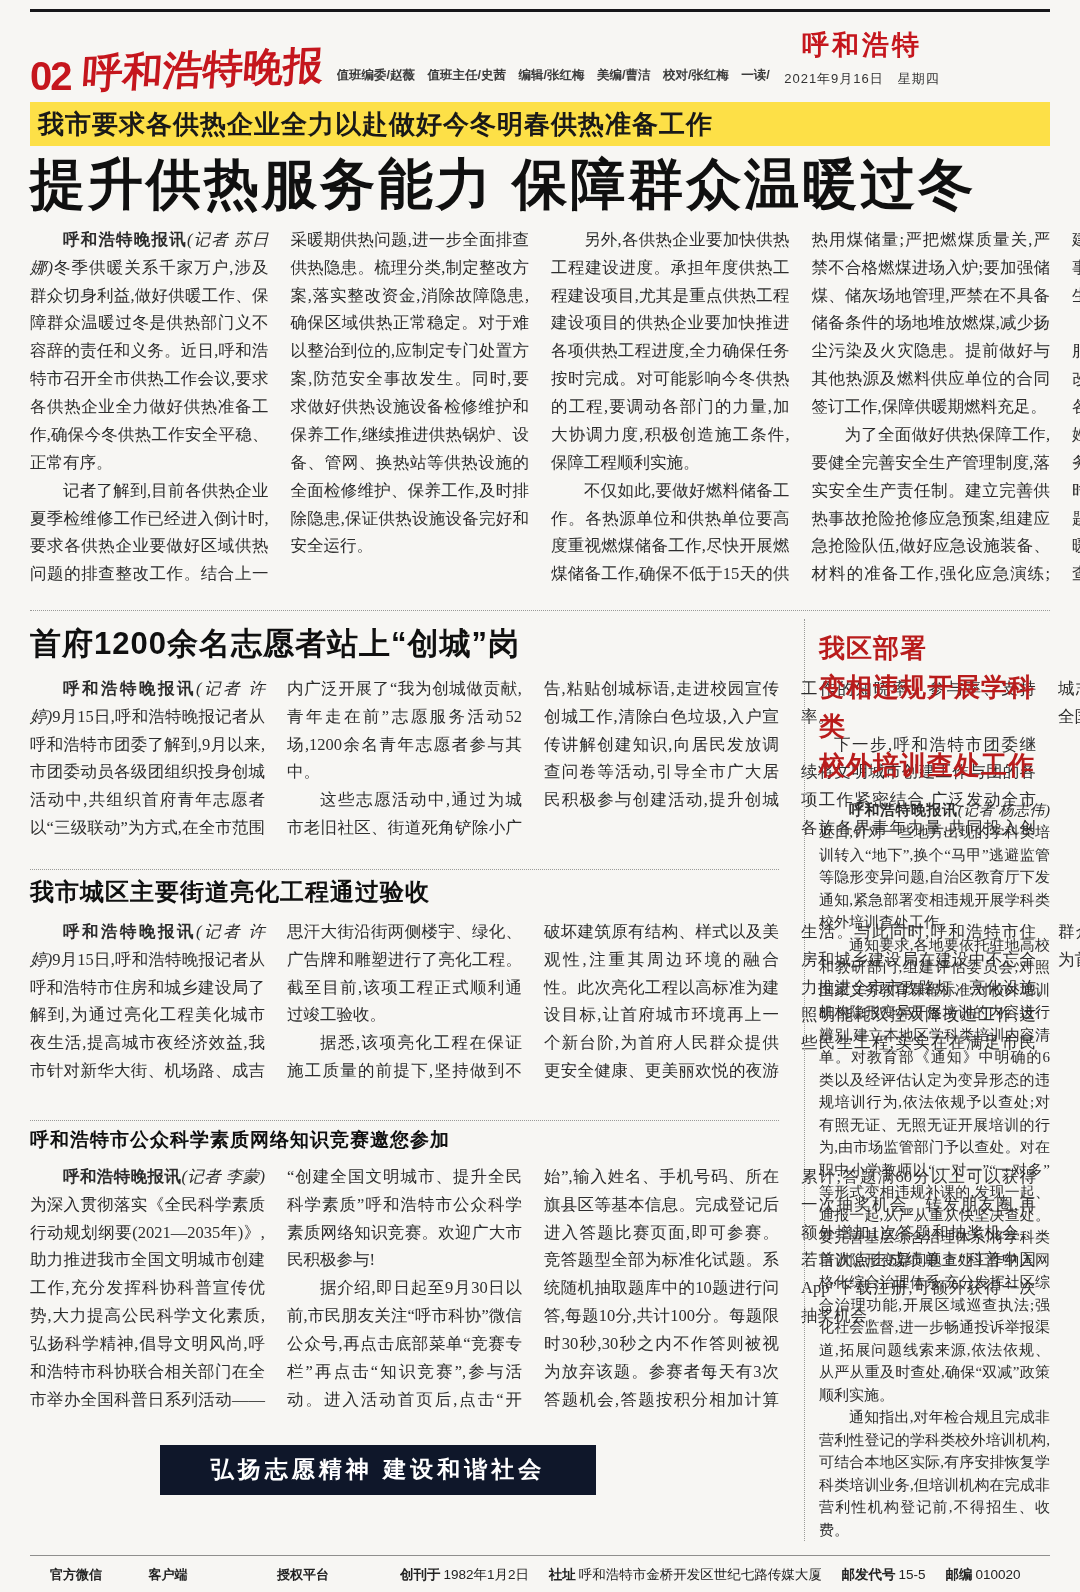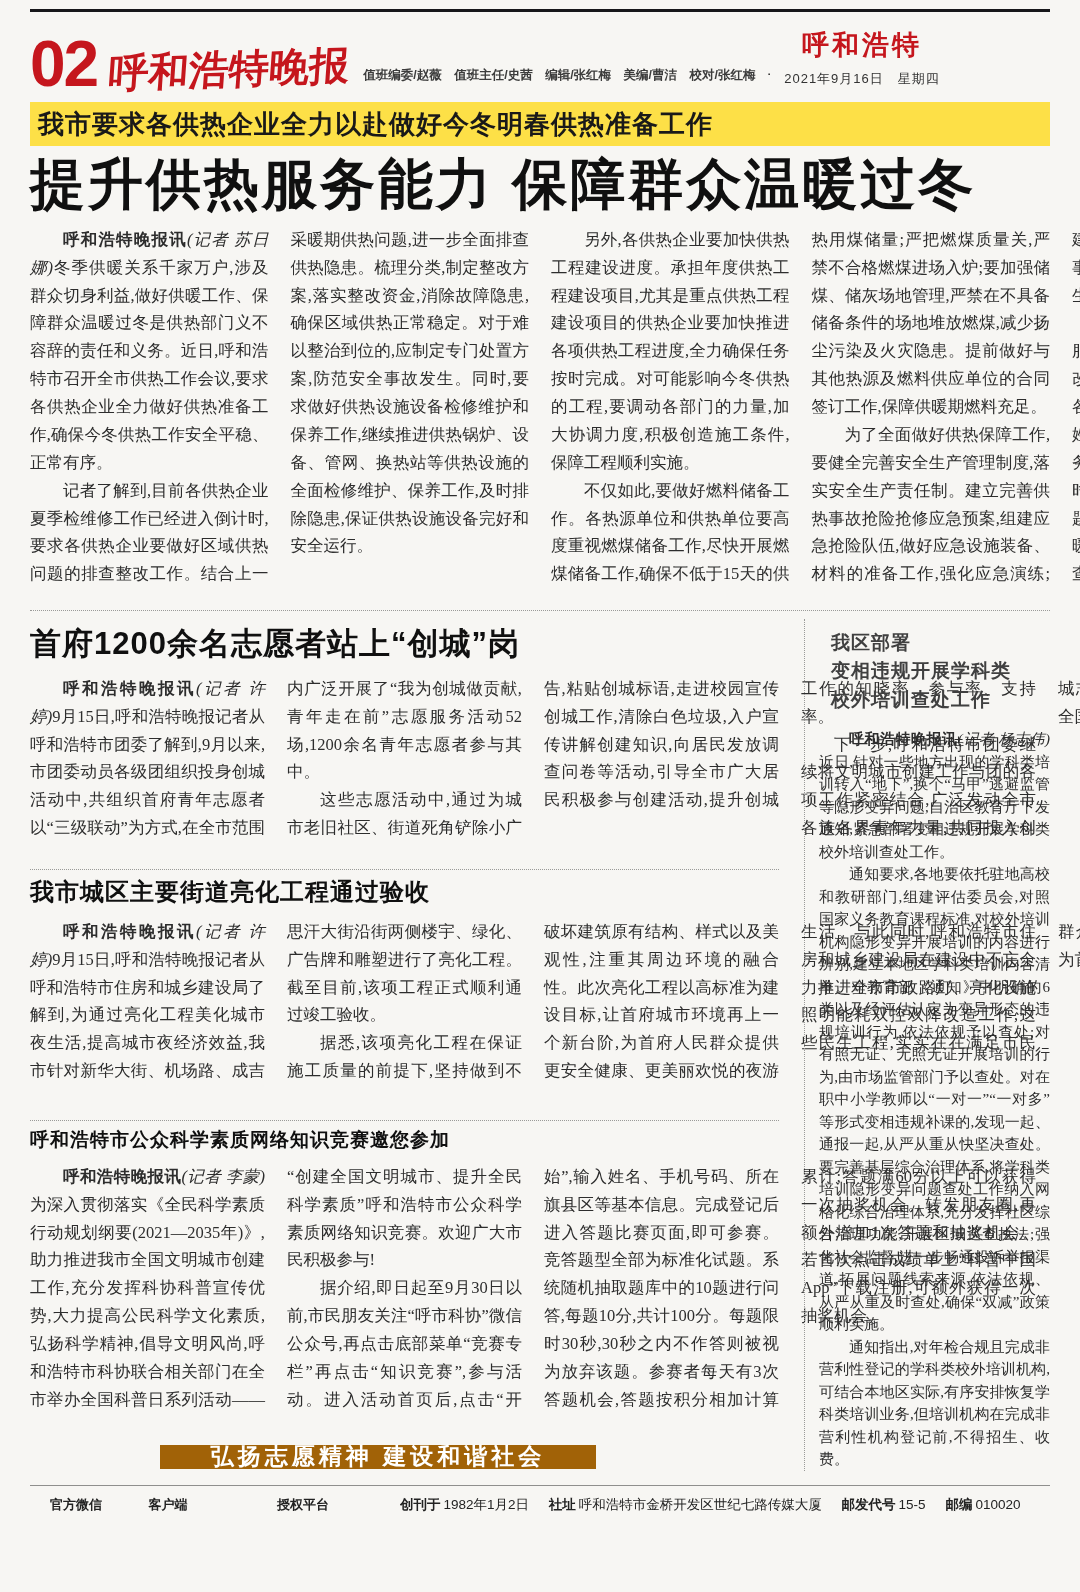--- a/index.html
+++ b/index.html
@@ -7,21 +7,21 @@
   .page{
     position:relative; width:1080px; height:1592px; margin:0 auto;
     background:#f7f6f3; box-sizing:border-box; padding:0 30px;
     overflow:hidden; color:#2d2d2d;
     font-family:"Liberation Serif", serif;
   }
   .top-rule{height:3px;background:#17171a;margin-top:9px;}
 
   
   .masthead{display:flex;align-items:flex-end;height:82px;padding-top:8px;box-sizing:border-box;}
-  .pagenum{font-family:"Liberation Sans",sans-serif;font-weight:900;font-size:64px;line-height:.9;color:#c5161d;letter-spacing:-2px;}
+  .pagenum{font-family:"Liberation Sans",sans-serif;font-weight:900;font-size:40px;line-height:.9;color:#c5161d;letter-spacing:-2px;}
   .logo{font-family:"Liberation Serif",serif;font-weight:bold;font-size:40px;line-height:1;color:#c5161d;transform:skewX(-6deg) rotate(-2deg);margin:0 14px 4px 12px;white-space:nowrap;}
   .mh-credits{font-family:"Liberation Sans",sans-serif;font-size:12.5px;font-weight:bold;color:#3c3c3c;margin-bottom:10px;flex:1;white-space:nowrap;overflow:hidden;}
   .mh-right{display:flex;align-items:flex-start;margin-bottom:2px;margin-right:96px;}
   .red-vbar{width:3px;background:#c5161d;}
   .region-block{width:178px;text-align:center;padding:2px 0 4px;}
   .region{font-family:"Liberation Sans",sans-serif;font-weight:900;font-size:27px;color:#c5161d;letter-spacing:3px;}
   .pubdate{font-family:"Liberation Sans",sans-serif;font-size:13px;color:#333;margin-top:7px;letter-spacing:1px;}
 
   
   .kicker{margin-top:8px;background:#fde047;padding:5px 8px 4px;font-family:"Liberation Sans",sans-serif;font-weight:bold;font-size:26px;letter-spacing:1px;color:#191919;}
@@ -41,26 +41,26 @@
   .cols p, .aside-body p{margin:0;font-size:16.5px;line-height:1.69;text-indent:2em;}
   .aside-body p{font-size:15px;line-height:1.5;}
   .lead-label{font-weight:bold;}
   .reporter{font-style:italic;}
 
   .sec-divider{border:none;border-top:1px dotted #9a9a98;margin:12px 0 8px;}
 
   
   .main-grid{display:grid;grid-template-columns:1fr 246px;column-gap:25px;}
   .right-zone{border-left:1px dotted #9a9a98;padding-left:14px;}
-  .aside-title{margin:10px 12px 14px;font-family:"Liberation Sans",sans-serif;font-weight:900;font-size:19px;line-height:1.5;color:#404040;letter-spacing:1px;}
+  .aside-title{margin:10px 0 14px;font-family:"Liberation Sans",sans-serif;font-weight:900;font-size:26px;line-height:1.5;color:#b91c1c;letter-spacing:1px;}
   .aside-body{text-align:justify;}
   .left-zone section{margin-top:2px;}
   .left-zone section + section{margin-top:10px;padding-top:2px;border-top:1px dotted #9a9a98;}
 
-  .banner{margin:14px 0 0 130px;width:436px;height:24px;background:#a16207;color:#fff;
+  .banner{margin:14px 0 0 130px;width:436px;height:50px;background:#0f172a;color:#fff;
     display:flex;align-items:center;justify-content:center;
     font-family:"Liberation Sans",sans-serif;font-weight:900;font-size:23px;letter-spacing:4px;}
 
   
   .footer{margin-top:14px;border-top:1px solid #8f8f8d;padding-top:10px;font-family:"Liberation Sans",sans-serif;}
   .footer-top{display:flex;}
   .qr-group{width:92px;text-align:center;}
   .qr-label{font-size:13px;font-weight:bold;color:#222;}
   .platform-group{width:150px;text-align:center;margin-left:14px;}
   .info-block{flex:1;margin-left:22px;font-size:13.5px;color:#222;}

